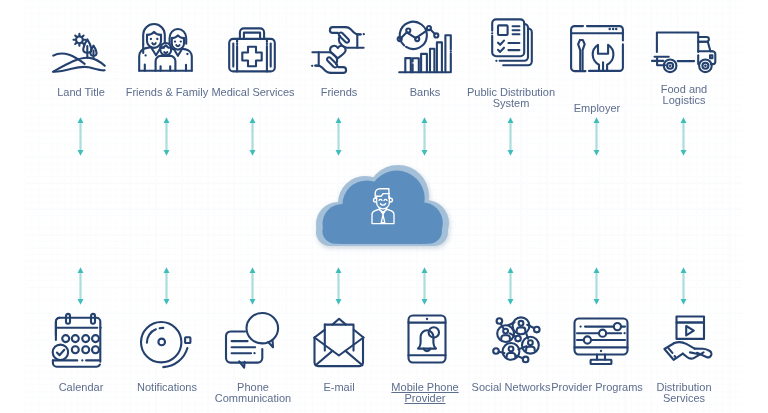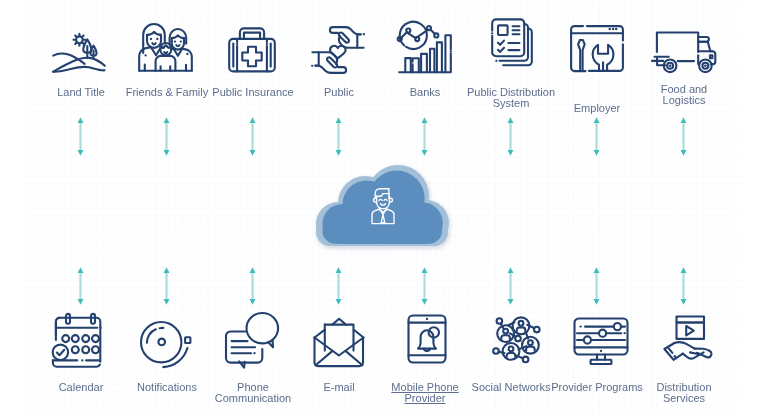--- a/index.html
+++ b/index.html
@@ -98,21 +98,21 @@
               <rect x="1.2" y="11.9" width="45.6" height="32.5" rx="4.0"></rect>
               <path d="M9.1 11.9v3.1M9.1 19.0v25.4"></path>
               <path d="M9.1 17.0h.02" stroke-width="2.3"></path>
               <path d="M38.9 11.9v3.1M38.9 19.0v25.4"></path>
               <path d="M38.9 17.0h.02" stroke-width="2.3"></path>
               <path d="M5.3 16.6v23.0M42.7 16.6v23.0"></path>
               <path d="M20.0 19.8h8.0v5.7h5.7v8.0h-5.7v5.7h-8v-5.7h-5.7v-8h5.7z"></path>
             </g>
           </svg>
         </div>
-        <div class="label" style="top: 87px;">Public Insurance</div>
+        <div class="label" style="top: 87px;">Medical Services</div>
       </div>
       <div class="node" style="left: 339px; top: 0px;">
         <div class="icon" style="top: 26px; left: -1px;">
           <svg viewBox="0 0 54 47" width="54" height="47">
             <g fill="none" stroke="#23406e" stroke-width="2.1" stroke-linecap="round" stroke-linejoin="round">
               <path d="M34.6 1.1H21.8a2.9 2.9 0 0 0 0 5.8h5.0"></path>
               <path d="M34.6 1.1c1.9 0 3.8 0.8 5.1 2.1l3.2 3.2a7.1 7.1 0 0 0 5.0 2.1h1.8"></path>
               <path d="M28.4 7.1a2.0 2.0 0 0 1 2.9 0l6.1 6.1a2.0 2.0 0 0 1-2.9 2.9l-6.1-6.1a2.0 2.0 0 0 1 0-2.9z"></path>
               <path d="M28.9 9.9c-1.4 2.5-1.1 5.8 0.9 8.0l1.5 1.7a6.6 6.6 0 0 0 4.9 2.1h10.1"></path>
               <path d="M49.6 8.2h-3.3v13.5h6.3"></path>
@@ -122,21 +122,21 @@
                 <path d="M34.6 1.1H21.8a2.9 2.9 0 0 0 0 5.8h5.0"></path>
                 <path d="M34.6 1.1c1.9 0 3.8 0.8 5.1 2.1l3.2 3.2a7.1 7.1 0 0 0 5.0 2.1h1.8"></path>
                 <path d="M28.4 7.1a2.0 2.0 0 0 1 2.9 0l6.1 6.1a2.0 2.0 0 0 1-2.9 2.9l-6.1-6.1a2.0 2.0 0 0 1 0-2.9z"></path>
                 <path d="M28.9 9.9c-1.4 2.5-1.1 5.8 0.9 8.0l1.5 1.7a6.6 6.6 0 0 0 4.9 2.1h10.1"></path>
                 <path d="M49.6 8.2h-3.3v13.5h6.3"></path>
                 <path d="M52.8 8.2h.02" stroke-width="2.3"></path>
               </g>
             </g>
           </svg>
         </div>
-        <div class="label" style="top: 87px;">Public</div>
+        <div class="label" style="top: 87px;">Friends</div>
       </div>
       <div class="node" style="left: 425px; top: 0px;">
         <div class="icon" style="top: 21px; left: -1px;">
           <svg viewBox="0 0 53 52" width="53" height="52">
             <g fill="none" stroke="#23406e" stroke-width="2.1" stroke-linecap="round" stroke-linejoin="round">
               <path d="M6.20 24.51A13.6 13.6 0 1 1 8.09 25.93"></path>
               <path d="M3.3 16.8l5.5-5.5 8.9 5.9 12.1-8.4"></path>
               <path d="M32.4 8.5l4.5 4.4"></path>
               <circle cx="1.7" cy="18.1" r="2.05"></circle>
               <circle cx="10.3" cy="9.5" r="2.05"></circle>

